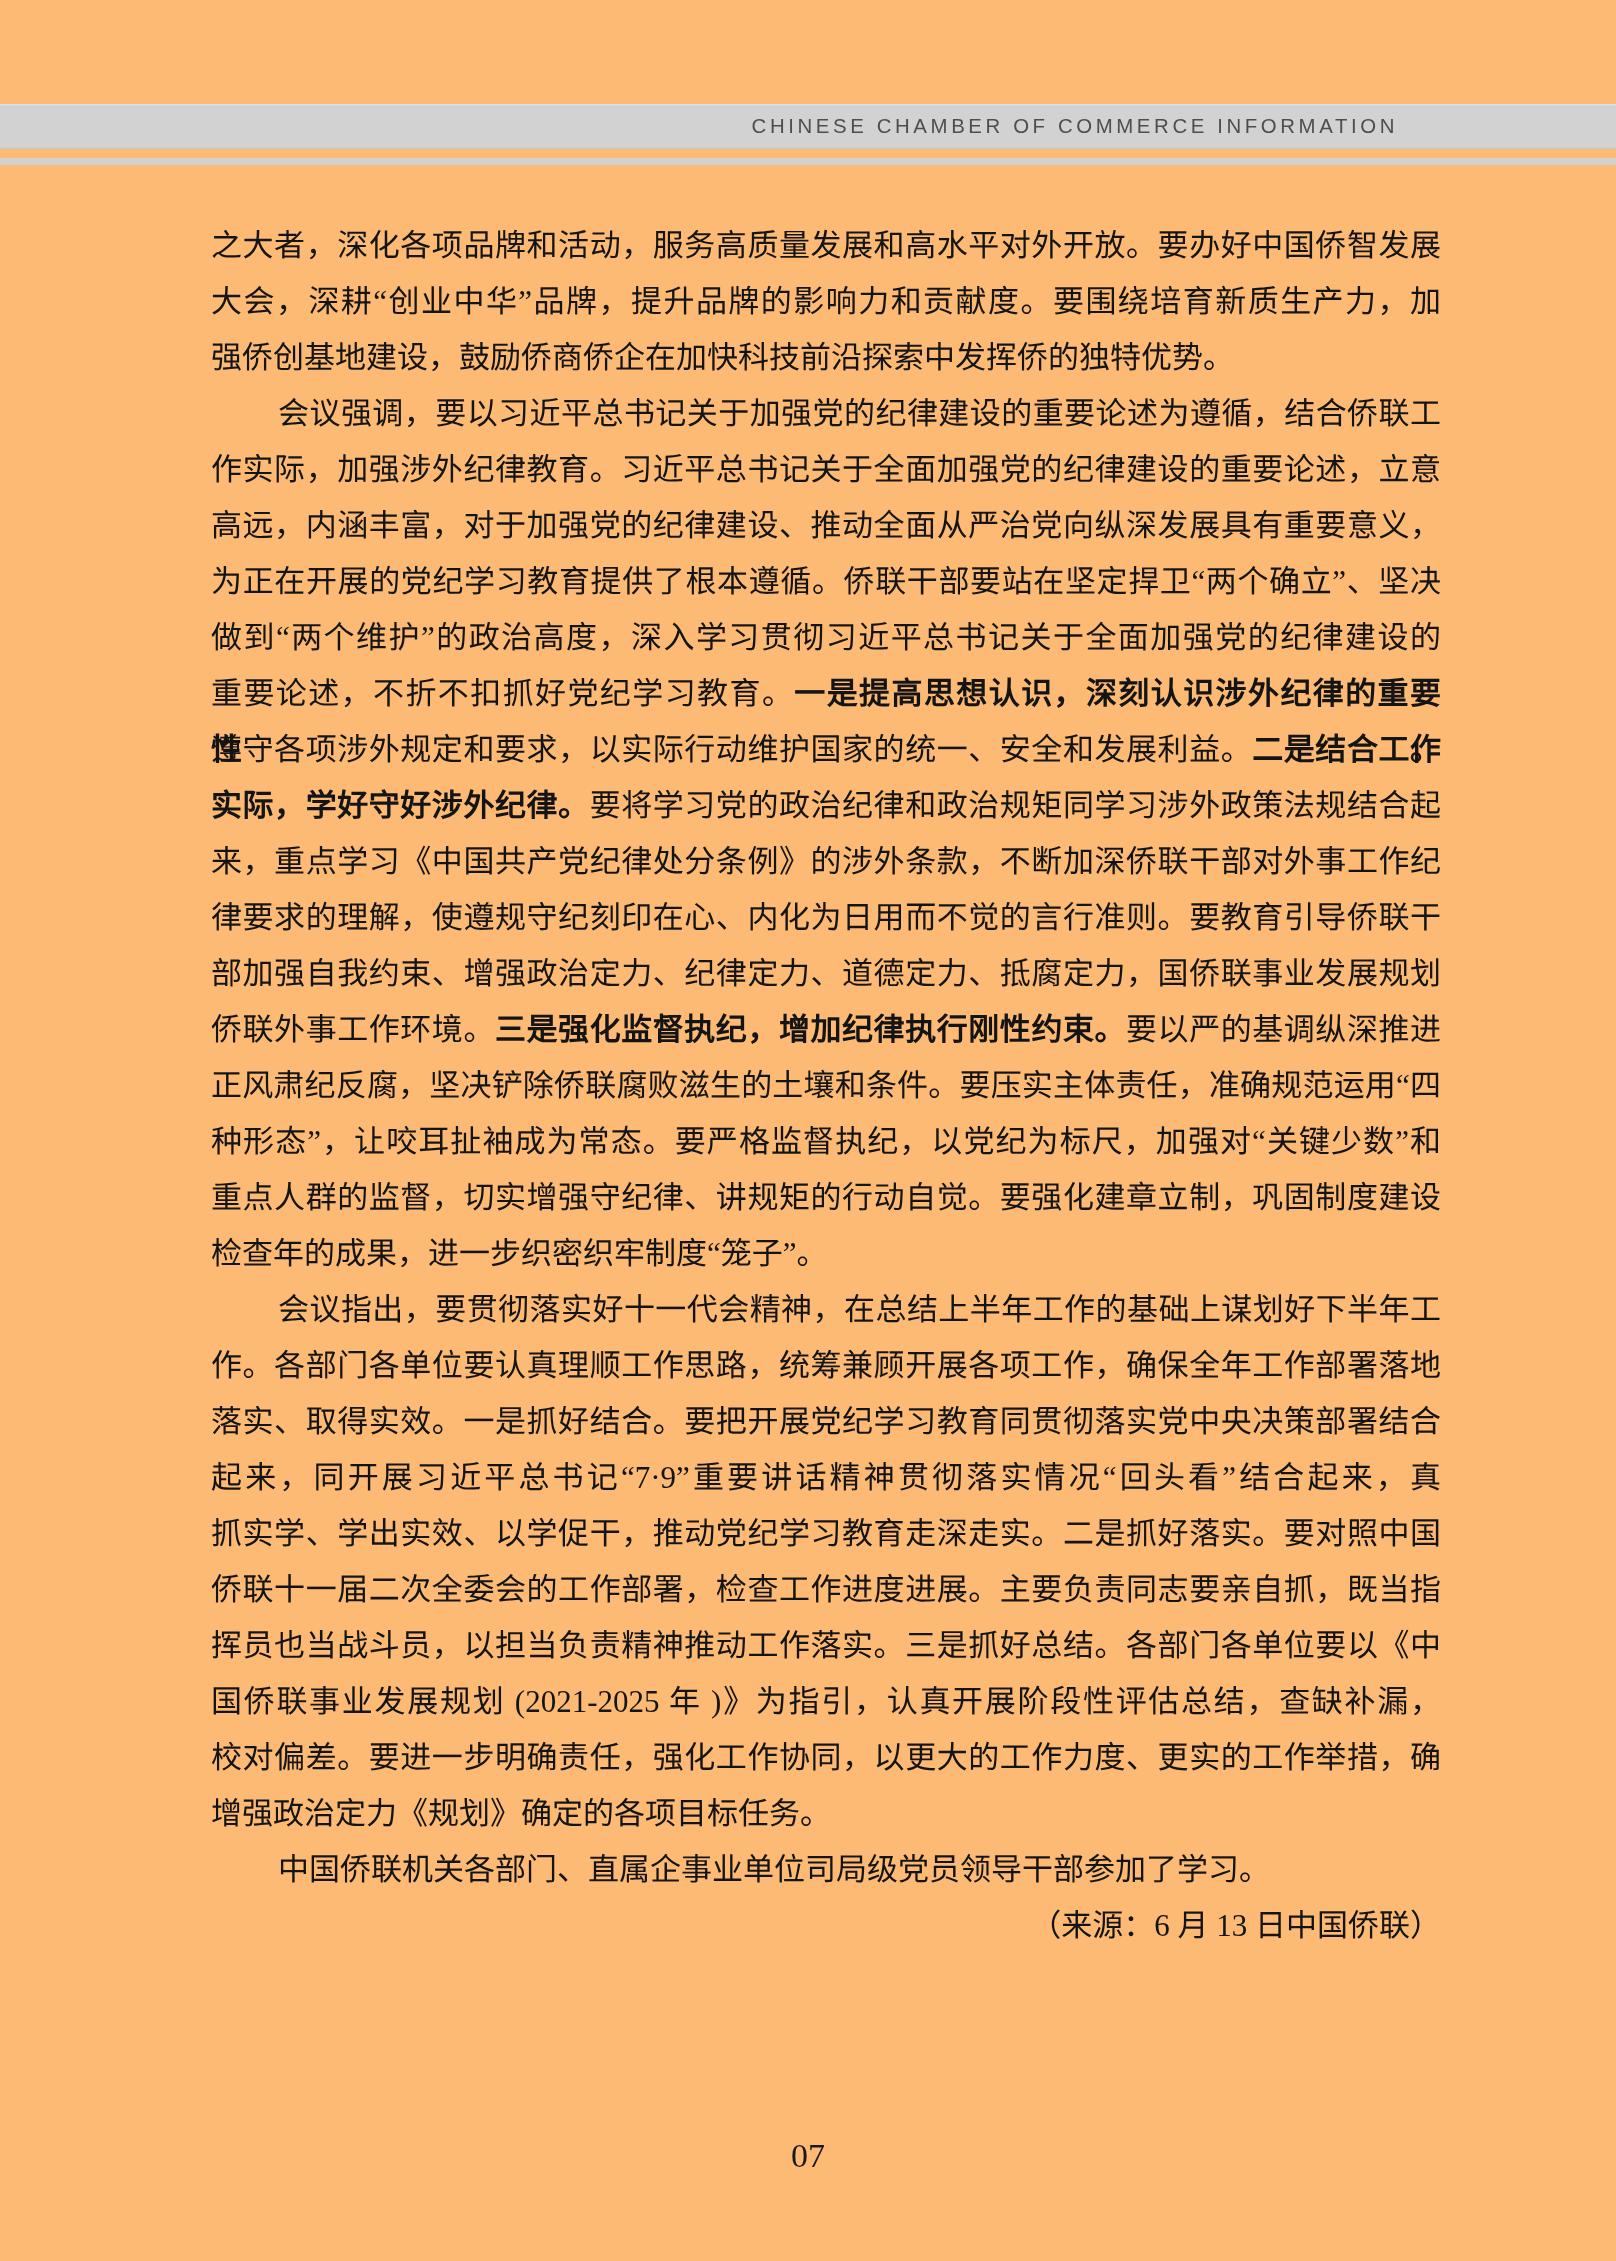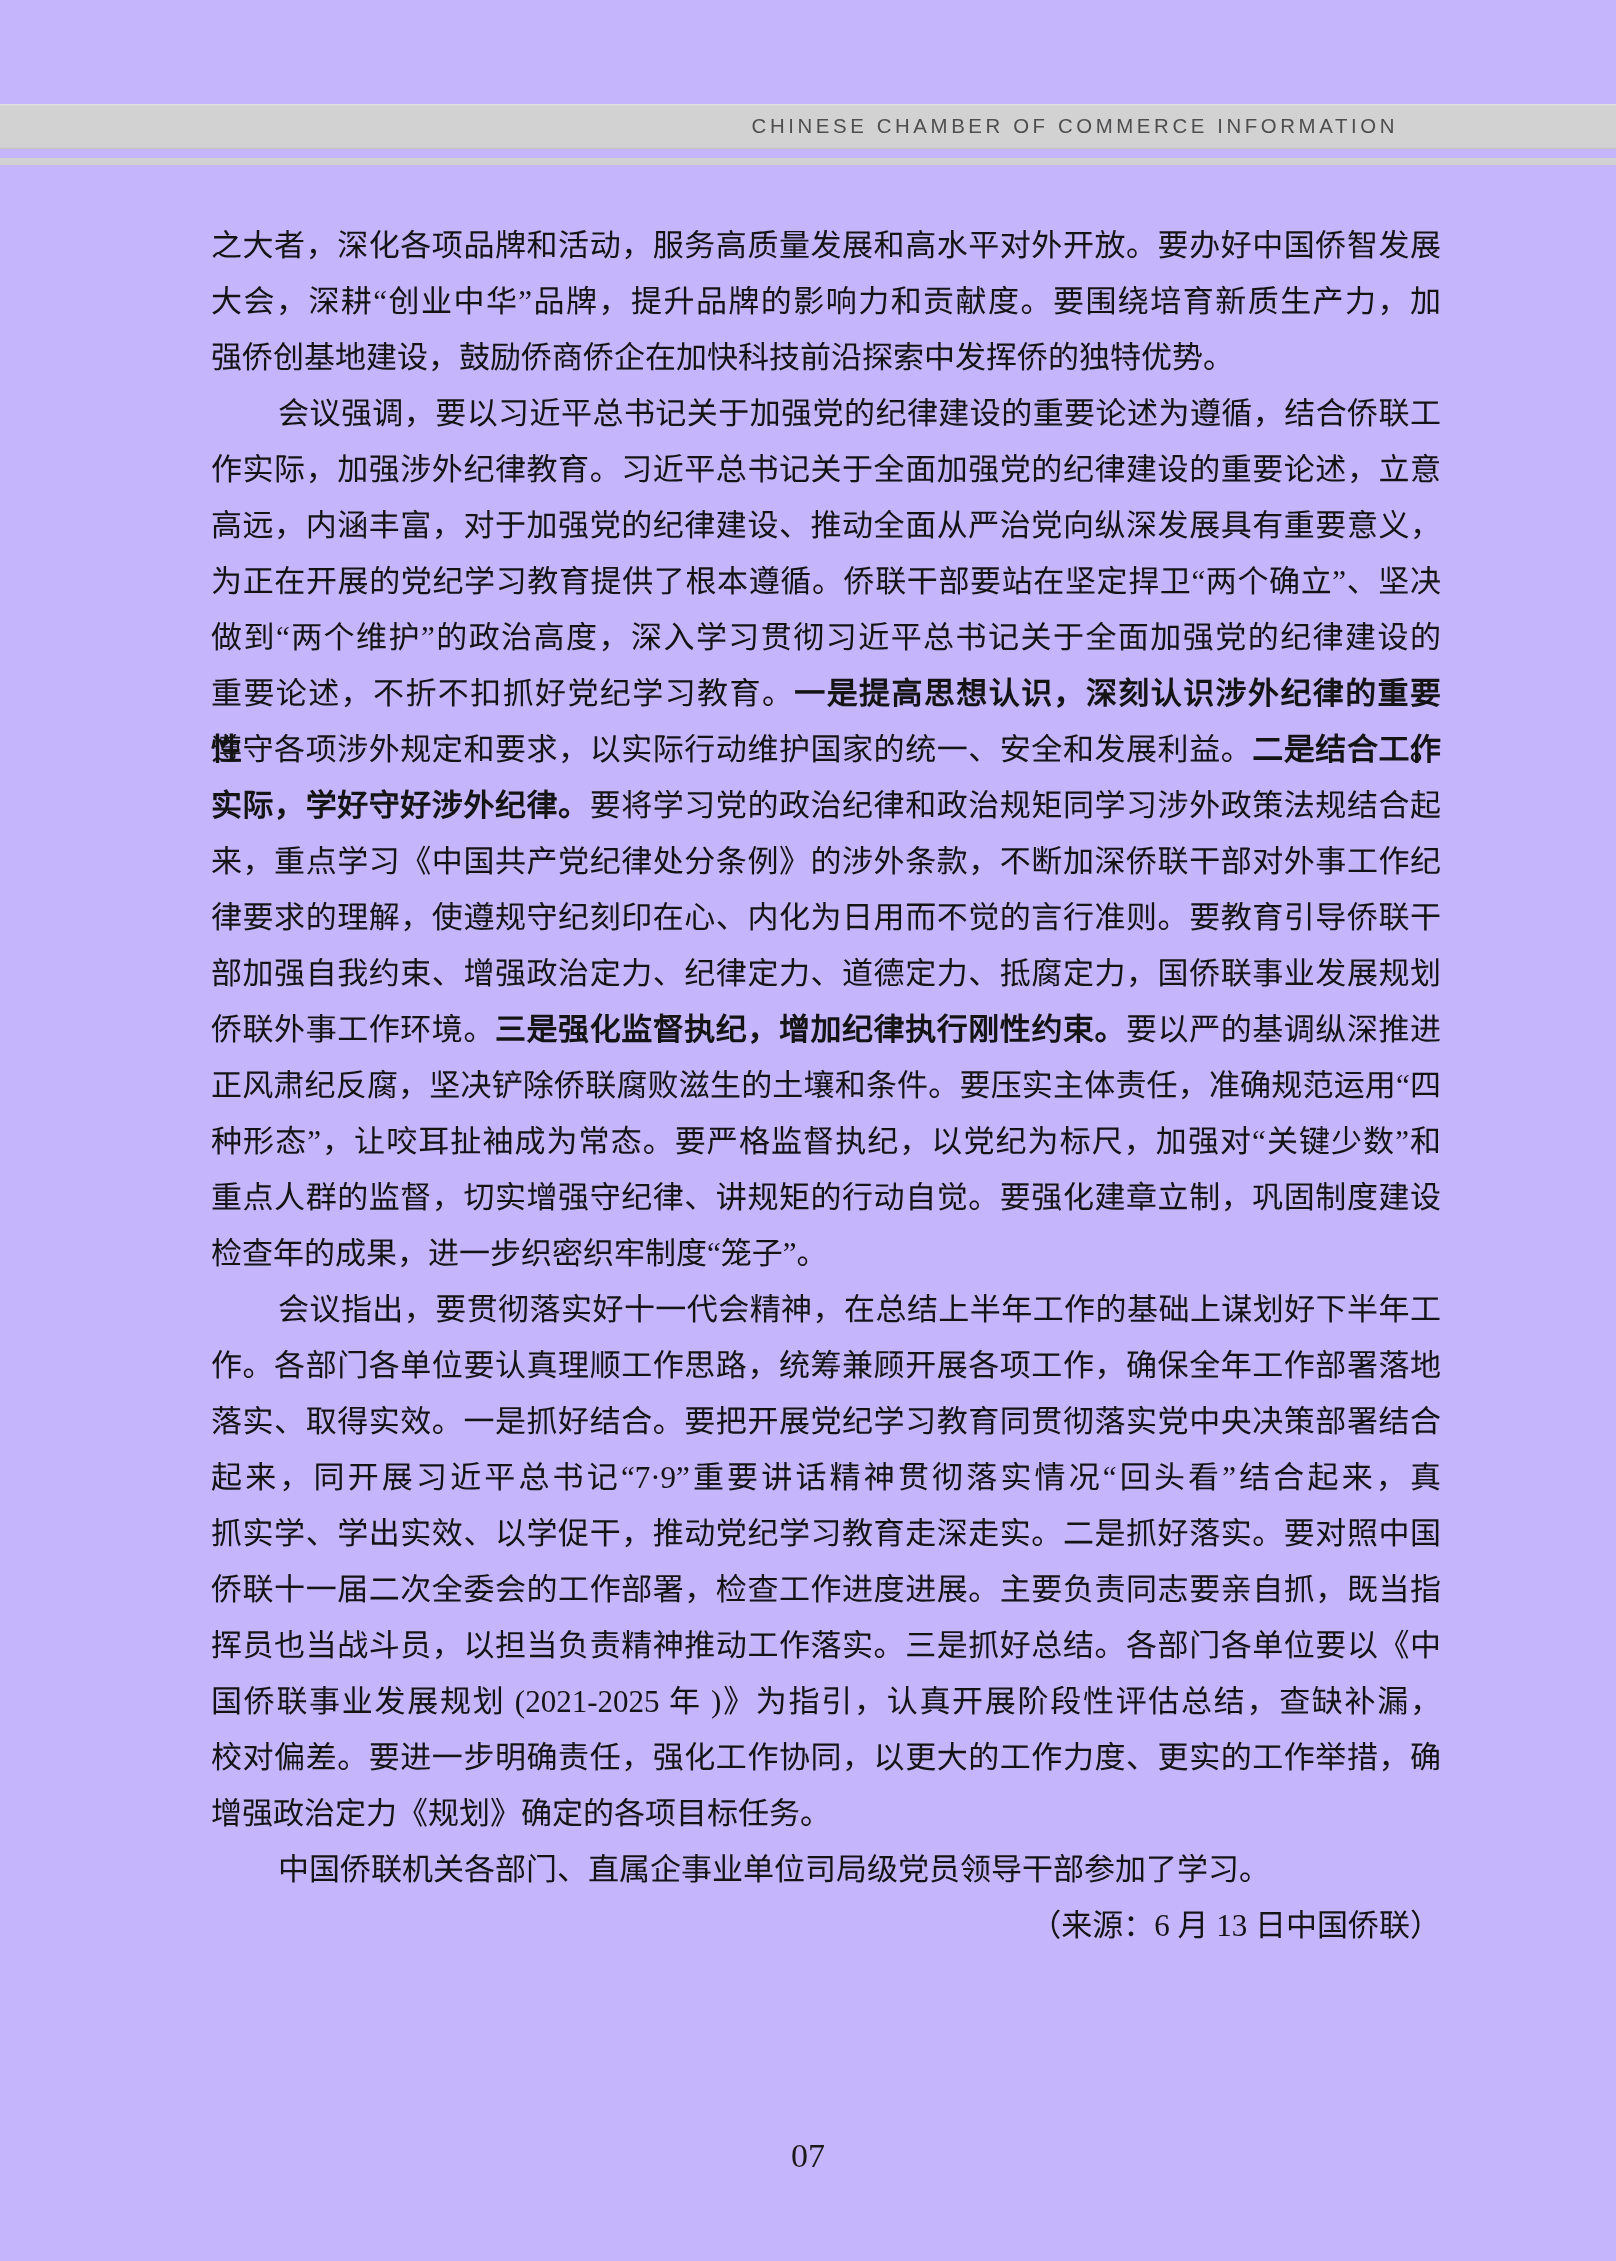--- a/index.html
+++ b/index.html
@@ -1,20 +1,20 @@
 <!DOCTYPE html>
 <html lang="zh-CN" style="font-size:11.6px"><head>
 <meta charset="utf-8">
 <style>
   html,body{margin:0;padding:0;background:#ffffff;}
   .page{
     position:relative;
     width:1616px;
     height:2261px;
-    background:#c4b5fd;
+    background:#fdba74;
     overflow:hidden;
     font-family:"Liberation Serif","DejaVu Serif",serif;
   }
   
   .band-main{
     position:absolute;
     left:0; top:104px;
     width:1616px; height:45px;
     background:#d2d2d2;
     box-shadow:inset 0 1.5px 0 #dedede, inset 0 -1.5px 0 #c7c7c7;

